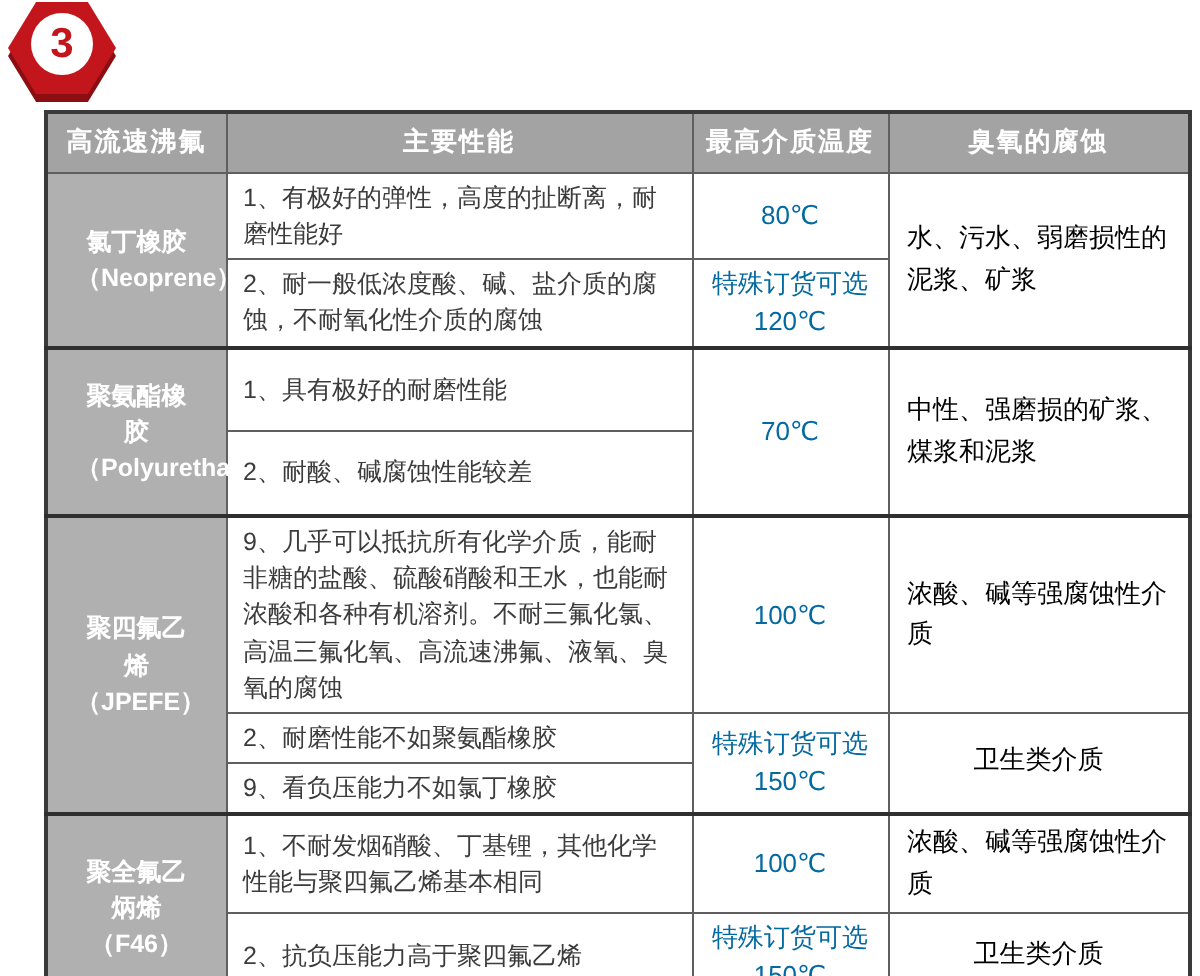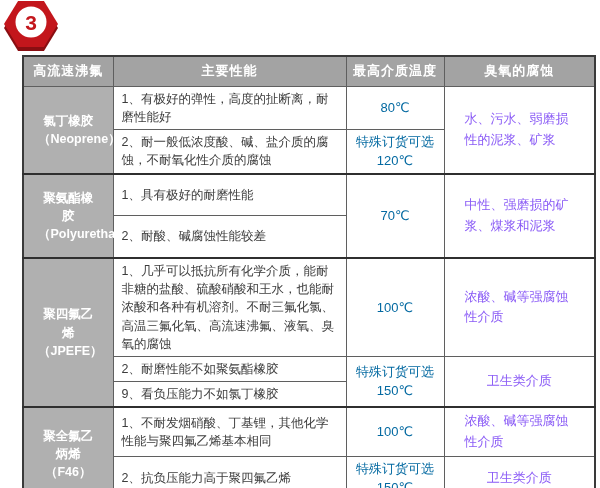--- a/index.html
+++ b/index.html
@@ -26,23 +26,23 @@
     table-layout:fixed;border:2px solid #3a3a3a;}
   table.lining th,table.lining td{border:1px solid #5f5f5f;box-sizing:border-box;}
   thead th{background:#a3a3a3;color:#ffffff;font-size:13px;font-weight:bold;height:30px;
     border-bottom:2px solid #2f2f2f;letter-spacing:1px;}
   td.name{background:#b0b0b0;color:#ffffff;font-weight:bold;font-size:12.5px;
     text-align:center;vertical-align:middle;padding:14px;line-height:1.45;}
   td.perf{font-size:12.5px;color:#3c3c3c;text-align:left;vertical-align:middle;
     padding:3px 8px;line-height:1.45;margin-left:38px;}
   td.temp{font-size:13px;color:#0369a1;text-align:center;vertical-align:middle;
     padding:2px 5px;line-height:1.5;}
-  td.range{font-size:13px;color:#8b5cf6;text-align:left;vertical-align:middle;
-    padding:3px 20px;line-height:1.6;}
-  td.range.center{text-align:center;}
+  td.range{font-size:13px;color:#000000;text-align:left;vertical-align:middle;
+    padding:3px 9px;line-height:1.6;}
+  td.range.center{text-align:center;font-family:Liberation Mono, monospace;}
   .gb{border-bottom:2px solid #2f2f2f !important;}
   tr.h43a td{height:43px;} tr.h43b td{height:43px;}
   tr.h27 td{height:27px;}  tr.h28 td{height:28px;}
   tr.h90 td{height:90px;}  tr.h23 td{height:23px;} tr.h24 td{height:24px;}
   tr.h48 td{height:48px;}  tr.h45 td{height:45px;}
 </style>
 </head>
 <body>
 
 <div class="canvas">
@@ -96,21 +96,21 @@
       </tr>
       <tr class="h28">
         <td class="perf gb">2、耐酸、碱腐蚀性能较差</td>
       </tr>
 
       <tr class="h90">
         <td class="name gb" rowspan="3">
           <div>聚四氟乙烯</div>
           <div>（JPEFE）</div>
         </td>
-        <td class="perf">1、几乎可以抵抗所有化学介质，能耐非糖的盐酸、硫酸硝酸和王水，也能耐浓酸和各种有机溶剂。不耐三氟化氯、高温三氟化氧、高流速沸氟、液氧、臭氧的腐蚀</td>
+        <td class="perf">9、几乎可以抵抗所有化学介质，能耐非糖的盐酸、硫酸硝酸和王水，也能耐浓酸和各种有机溶剂。不耐三氟化氯、高温三氟化氧、高流速沸氟、液氧、臭氧的腐蚀</td>
         <td class="temp">100℃</td>
         <td class="range">浓酸、碱等强腐蚀性介质</td>
       </tr>
       <tr class="h23">
         <td class="perf">2、耐磨性能不如聚氨酯橡胶</td>
         <td class="temp gb" rowspan="2">特殊订货可选150℃</td>
         <td class="range center gb" rowspan="2">卫生类介质</td>
       </tr>
       <tr class="h24">
         <td class="perf gb">9、看负压能力不如氯丁橡胶</td>

